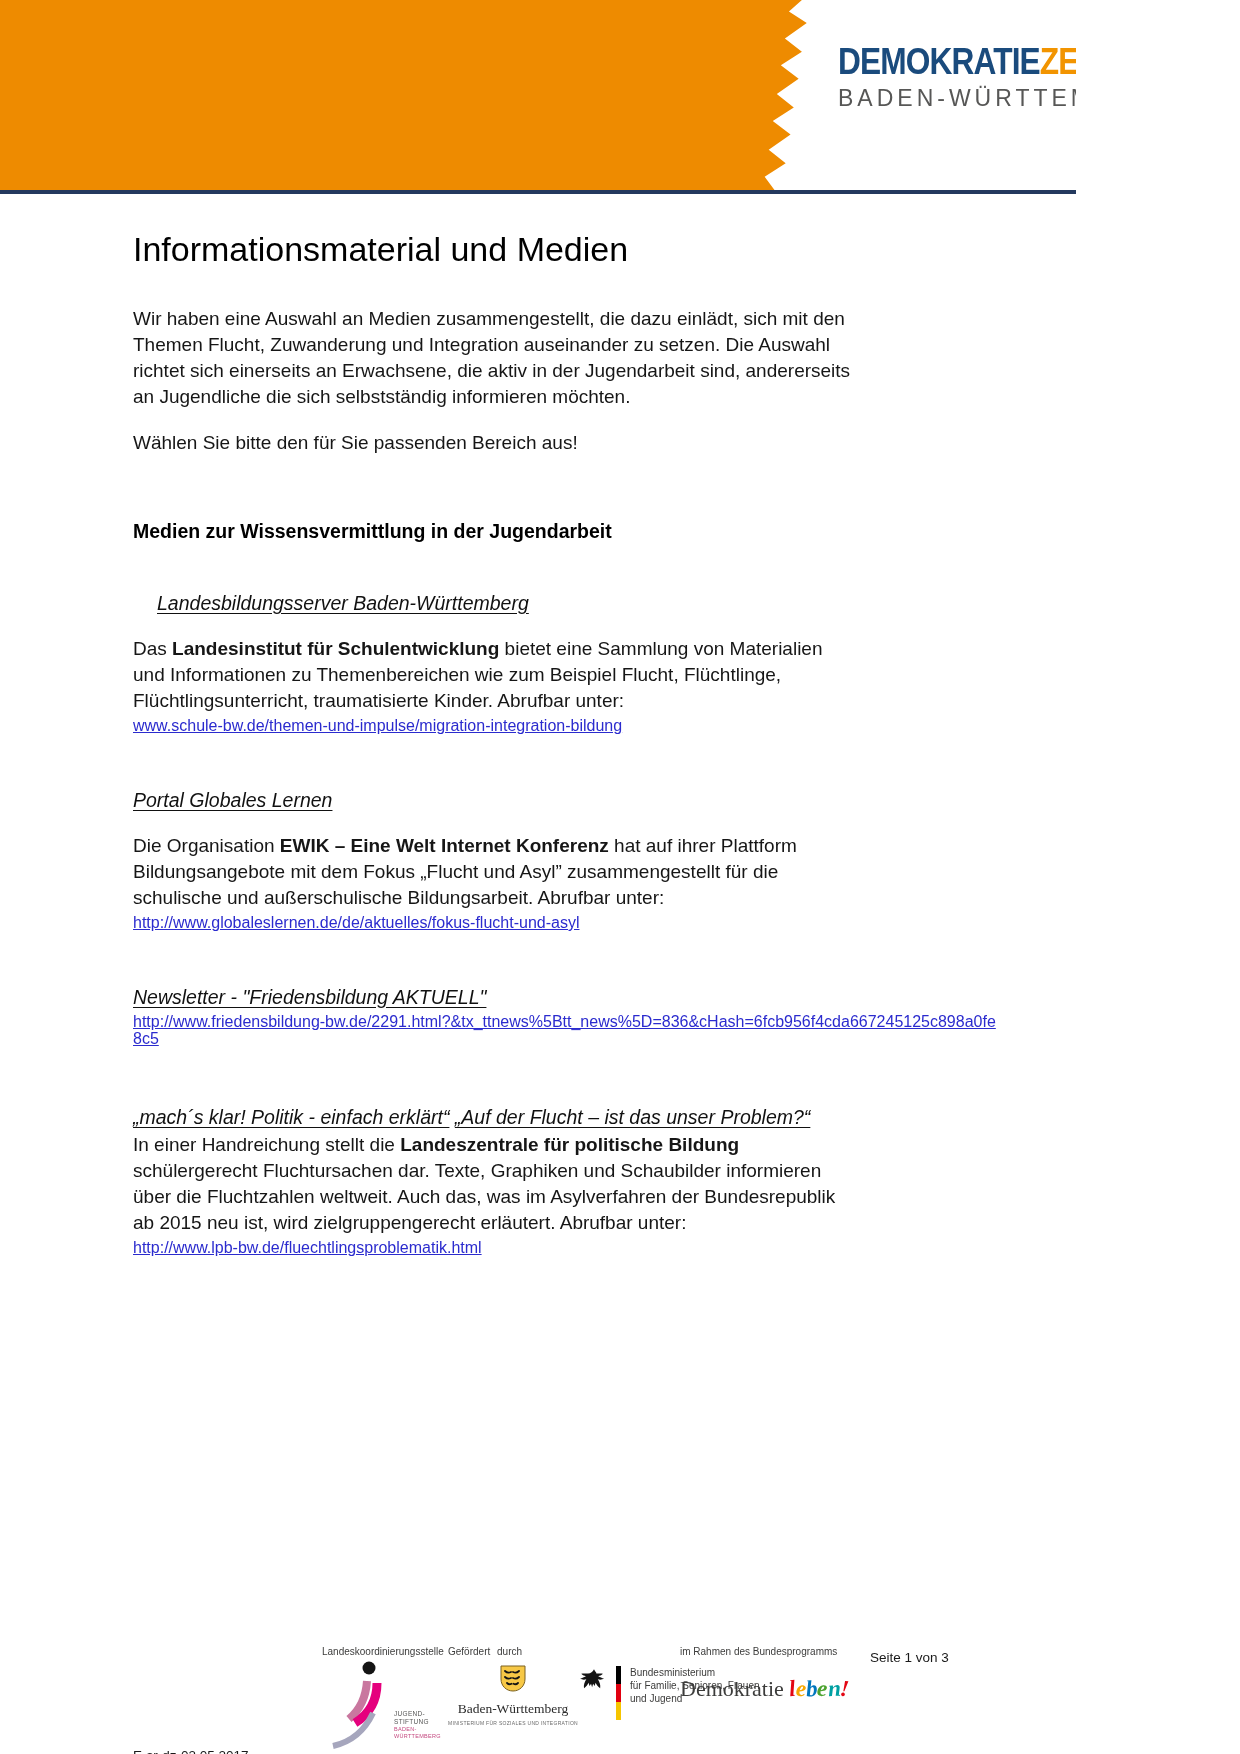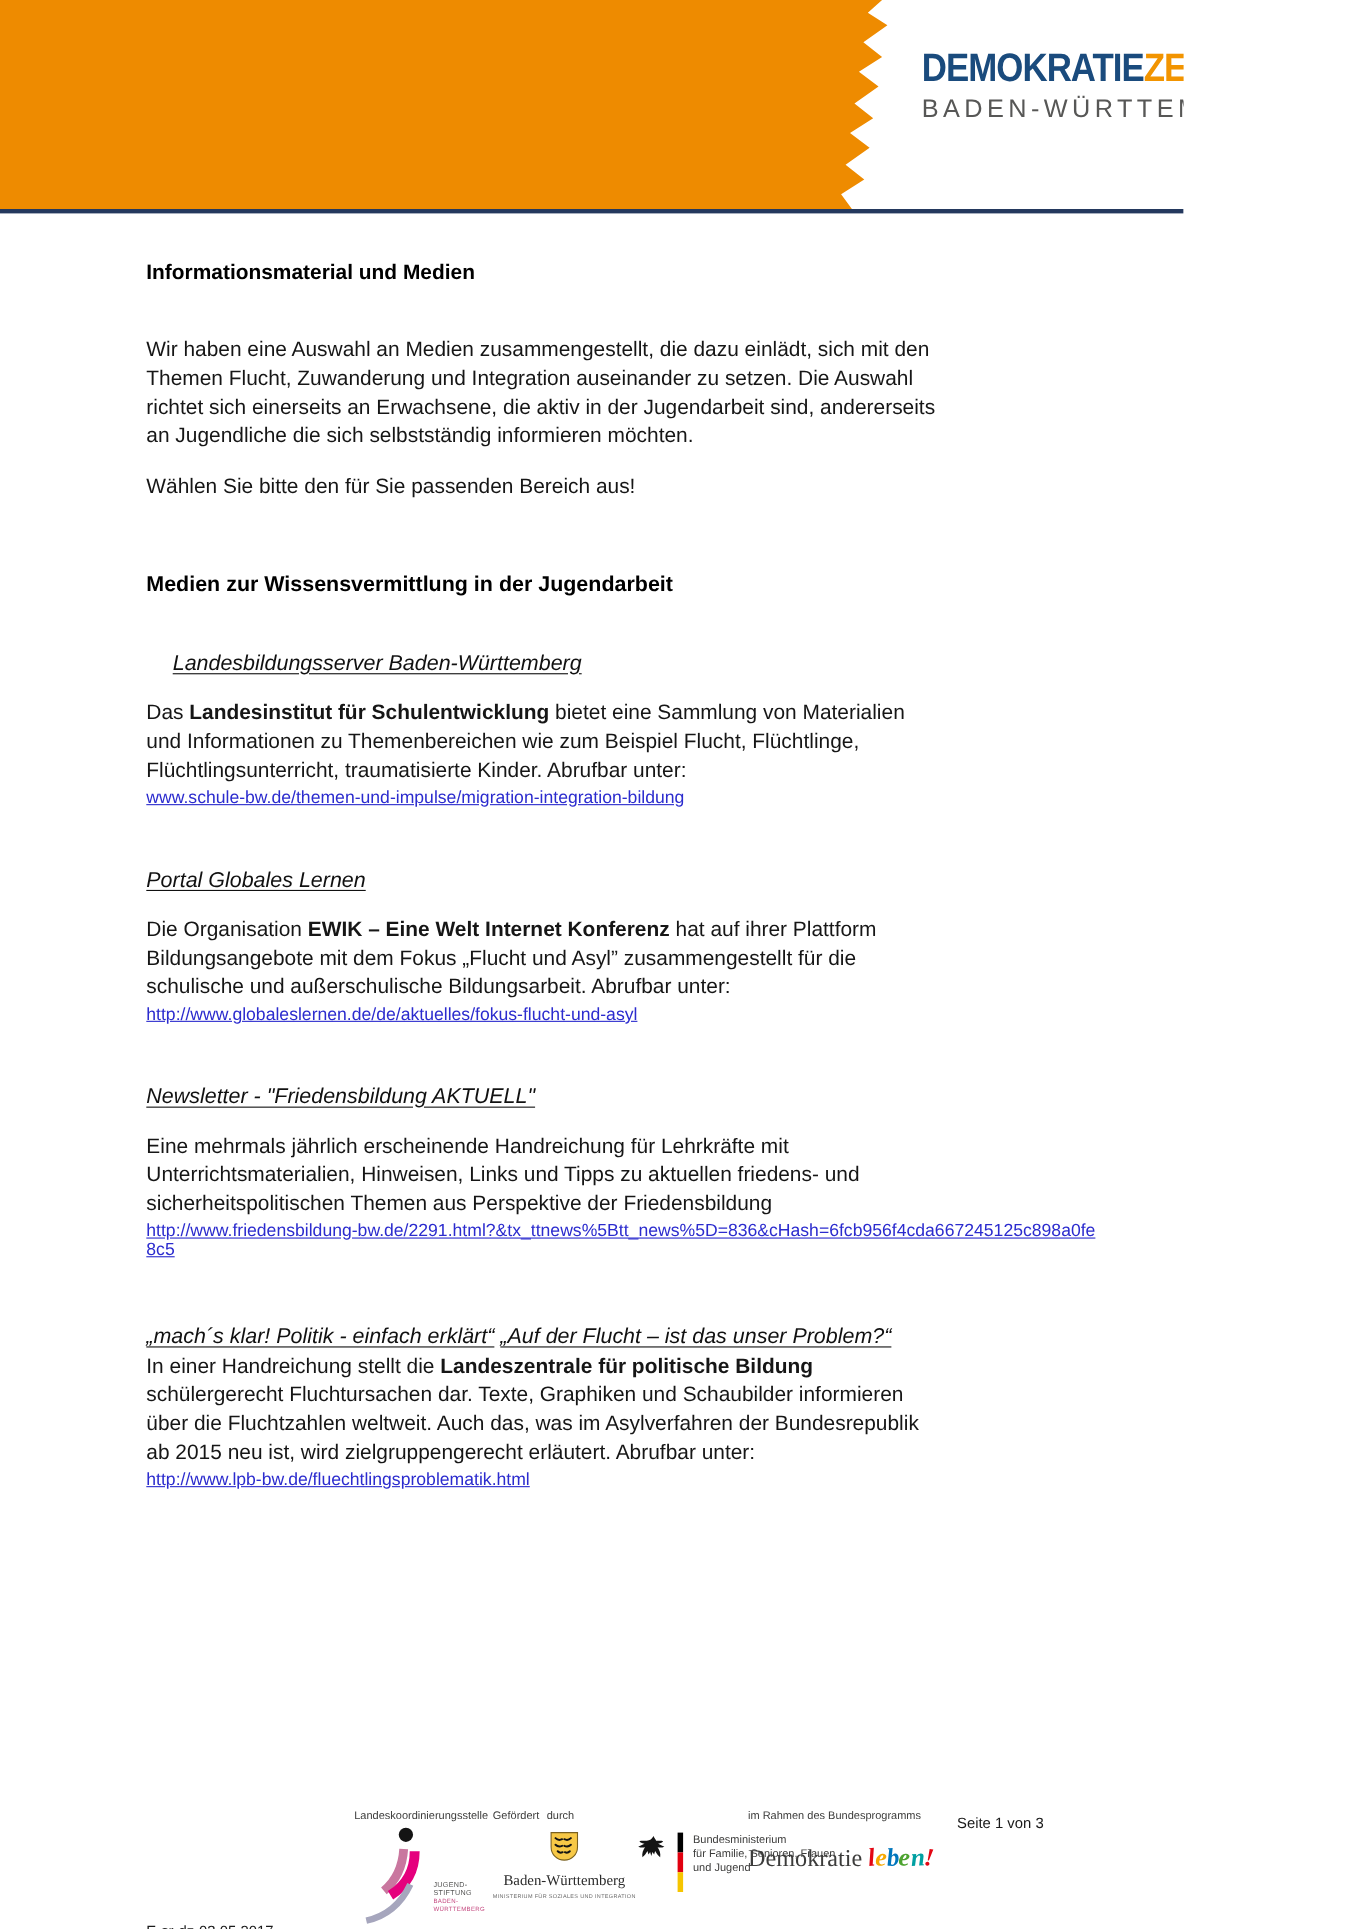--- a/index.html
+++ b/index.html
@@ -40,21 +40,21 @@
   .logo-orange { color: #F29400; }
   .logo-sub {
     margin-top: 7px; font-size: 23px; letter-spacing: 4px;
     color: #575756; white-space: nowrap;
   }
 
   
   .content {
     position: absolute; top: 192px; left: 133px; width: 865px;
   }
-  .doc-title { font-size: 19px; line-height: 34px; font-weight: bold; color: #000; margin-top: 40px; }
+  .doc-title { font-size: 34px; line-height: 34px; font-weight: normal; color: #000; margin-top: 40px; }
   .body-p { font-size: 19px; line-height: 26px; color: #161616; }
   .line { display: block; }
   .intro { margin-top: 40px; }
   .choose { margin-top: 20px; }
   .section-h { margin-top: 62px; font-size: 19.5px; line-height: 26px; font-weight: bold; color: #000; }
   .entry-h { font-size: 19.5px; line-height: 26px; font-weight: normal; font-style: italic; color: #111; }
   .entry-h .u { text-decoration: underline; text-underline-offset: 3px; }
   .mt46 { margin-top: 46px; margin-left: 24px; }
   .mt52 { margin-top: 52px; }
   .mt56 { margin-top: 56px; }
@@ -145,25 +145,20 @@
       <p class="body-p entry-p">
         <span class="line"><span>Die Organisation </span><b>EWIK – Eine Welt Internet Konferenz</b><span> hat auf ihrer Plattform</span></span>
         <span class="line">Bildungsangebote mit dem Fokus „Flucht und Asyl” zusammengestellt für die</span>
         <span class="line">schulische und außerschulische Bildungsarbeit. Abrufbar unter:</span>
       </p>
       <a class="entry-link">http://www.globaleslernen.de/de/aktuelles/fokus-flucht-und-asyl</a>
     </section>
 
     <section>
       <h3 class="entry-h mt52"><span class="u">Newsletter - "Friedensbildung AKTUELL"</span></h3>
-      <p class="body-p entry-p">
-        <span class="line">Eine mehrmals jährlich erscheinende Handreichung für Lehrkräfte mit</span>
-        <span class="line">Unterrichtsmaterialien, Hinweisen, Links und Tipps zu aktuellen friedens- und</span>
-        <span class="line">sicherheitspolitischen Themen aus Perspektive der Friedensbildung</span>
-      </p>
       <a class="entry-link">http://www.friedensbildung-bw.de/2291.html?&amp;tx_ttnews%5Btt_news%5D=836&amp;cHash=6fcb956f4cda667245125c898a0fe8c5</a>
     </section>
 
     <section>
       <h3 class="entry-h mt56"><span class="u">„mach´s klar! Politik - einfach erklärt“</span> <span class="u">„Auf der Flucht – ist das unser Problem?“</span></h3>
       <p class="body-p entry-p-tight">
         <span class="line"><span>In einer Handreichung stellt die </span><b>Landeszentrale für politische Bildung</b><span></span></span>
         <span class="line">schülergerecht Fluchtursachen dar. Texte, Graphiken und Schaubilder informieren</span>
         <span class="line">über die Fluchtzahlen weltweit. Auch das, was im Asylverfahren der Bundesrepublik</span>
         <span class="line">ab 2015 neu ist, wird zielgruppengerecht erläutert. Abrufbar unter:</span>

